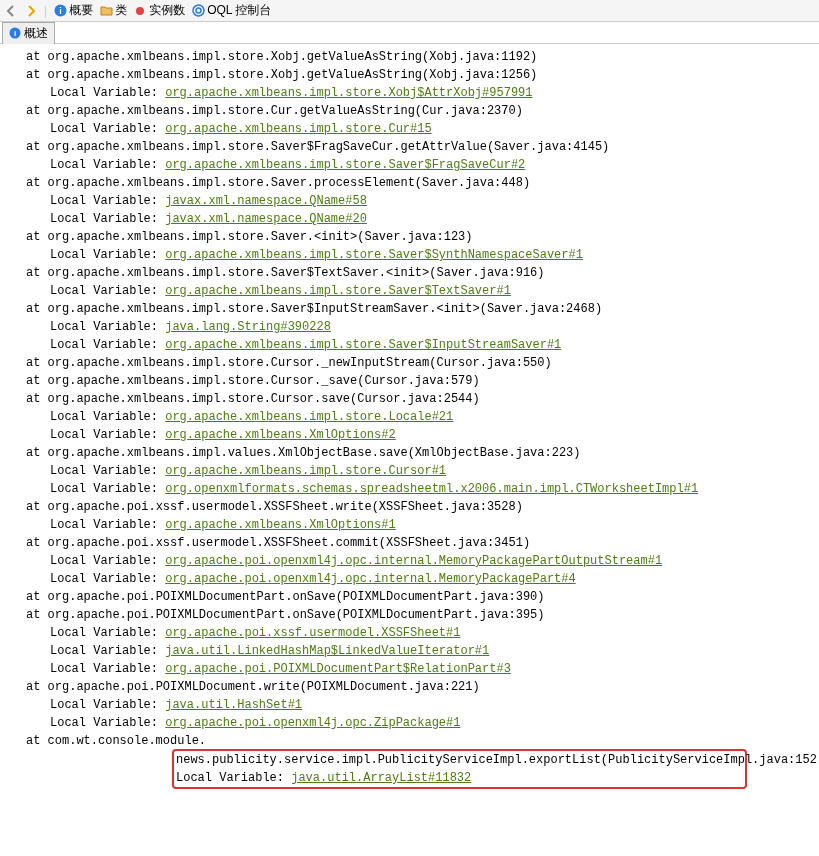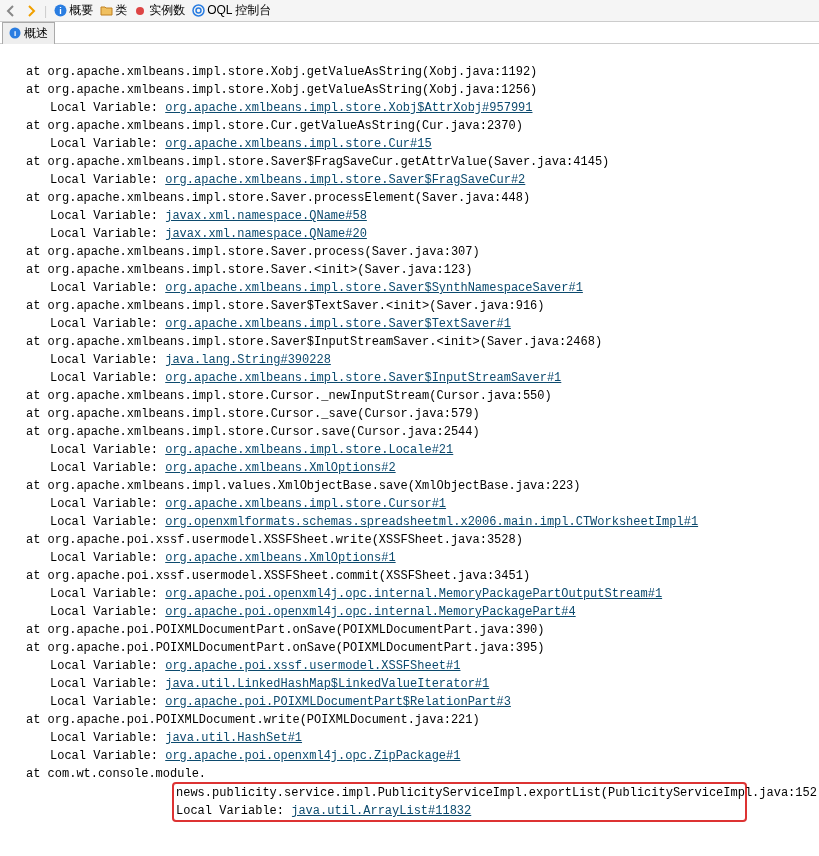--- a/index.html
+++ b/index.html
@@ -55,26 +55,25 @@
     width: 12px; height: 12px;
     display: inline-flex; align-items: center; justify-content: center;
   }
   .content {
     padding: 4px 2px 20px 2px;
     font-family: "SimSun","NSimSun","Courier New",monospace;
     font-size: 12px;
     line-height: 18px;
     white-space: nowrap;
     overflow: hidden;
-    margin-top: 15px;
   }
   .line { padding: 0; }
   .indent-1 { padding-left: 24px; }
   .indent-2 { padding-left: 48px; }
-  .link { color: #0c4a6e; text-decoration: underline; cursor: pointer; }
+  .link { color: #4d7c0f; text-decoration: underline; cursor: pointer; }
   .highlight-box {
     border: 2px solid #d33;
     border-radius: 4px;
     padding: 0 2px;
     display: inline-block;
     margin-left: -2px;
   }
   .sep { color: #ccc; }
 </style>
 </head>
@@ -144,21 +143,20 @@
     <div class="line indent-1"><span>at </span><span>org.apache.xmlbeans.impl.store.Xobj.getValueAsString(Xobj.java:1192)</span></div>
     <div class="line indent-1"><span>at </span><span>org.apache.xmlbeans.impl.store.Xobj.getValueAsString(Xobj.java:1256)</span></div>
     <div class="line indent-2"><span>Local Variable: </span><span class="link">org.apache.xmlbeans.impl.store.Xobj$AttrXobj#957991</span></div>
     <div class="line indent-1"><span>at </span><span>org.apache.xmlbeans.impl.store.Cur.getValueAsString(Cur.java:2370)</span></div>
     <div class="line indent-2"><span>Local Variable: </span><span class="link">org.apache.xmlbeans.impl.store.Cur#15</span></div>
     <div class="line indent-1"><span>at </span><span>org.apache.xmlbeans.impl.store.Saver$FragSaveCur.getAttrValue(Saver.java:4145)</span></div>
     <div class="line indent-2"><span>Local Variable: </span><span class="link">org.apache.xmlbeans.impl.store.Saver$FragSaveCur#2</span></div>
     <div class="line indent-1"><span>at </span><span>org.apache.xmlbeans.impl.store.Saver.processElement(Saver.java:448)</span></div>
     <div class="line indent-2"><span>Local Variable: </span><span class="link">javax.xml.namespace.QName#58</span></div>
     <div class="line indent-2"><span>Local Variable: </span><span class="link">javax.xml.namespace.QName#20</span></div>
-    <div class="line indent-1"><span>at </span><span>org.apache.xmlbeans.impl.store.Saver.process(Saver.java:307)</span></div>
     <div class="line indent-1"><span>at </span><span>org.apache.xmlbeans.impl.store.Saver.&lt;init&gt;(Saver.java:123)</span></div>
     <div class="line indent-2"><span>Local Variable: </span><span class="link">org.apache.xmlbeans.impl.store.Saver$SynthNamespaceSaver#1</span></div>
     <div class="line indent-1"><span>at </span><span>org.apache.xmlbeans.impl.store.Saver$TextSaver.&lt;init&gt;(Saver.java:916)</span></div>
     <div class="line indent-2"><span>Local Variable: </span><span class="link">org.apache.xmlbeans.impl.store.Saver$TextSaver#1</span></div>
     <div class="line indent-1"><span>at </span><span>org.apache.xmlbeans.impl.store.Saver$InputStreamSaver.&lt;init&gt;(Saver.java:2468)</span></div>
     <div class="line indent-2"><span>Local Variable: </span><span class="link">java.lang.String#390228</span></div>
     <div class="line indent-2"><span>Local Variable: </span><span class="link">org.apache.xmlbeans.impl.store.Saver$InputStreamSaver#1</span></div>
     <div class="line indent-1"><span>at </span><span>org.apache.xmlbeans.impl.store.Cursor._newInputStream(Cursor.java:550)</span></div>
     <div class="line indent-1"><span>at </span><span>org.apache.xmlbeans.impl.store.Cursor._save(Cursor.java:579)</span></div>
     <div class="line indent-1"><span>at </span><span>org.apache.xmlbeans.impl.store.Cursor.save(Cursor.java:2544)</span></div>

